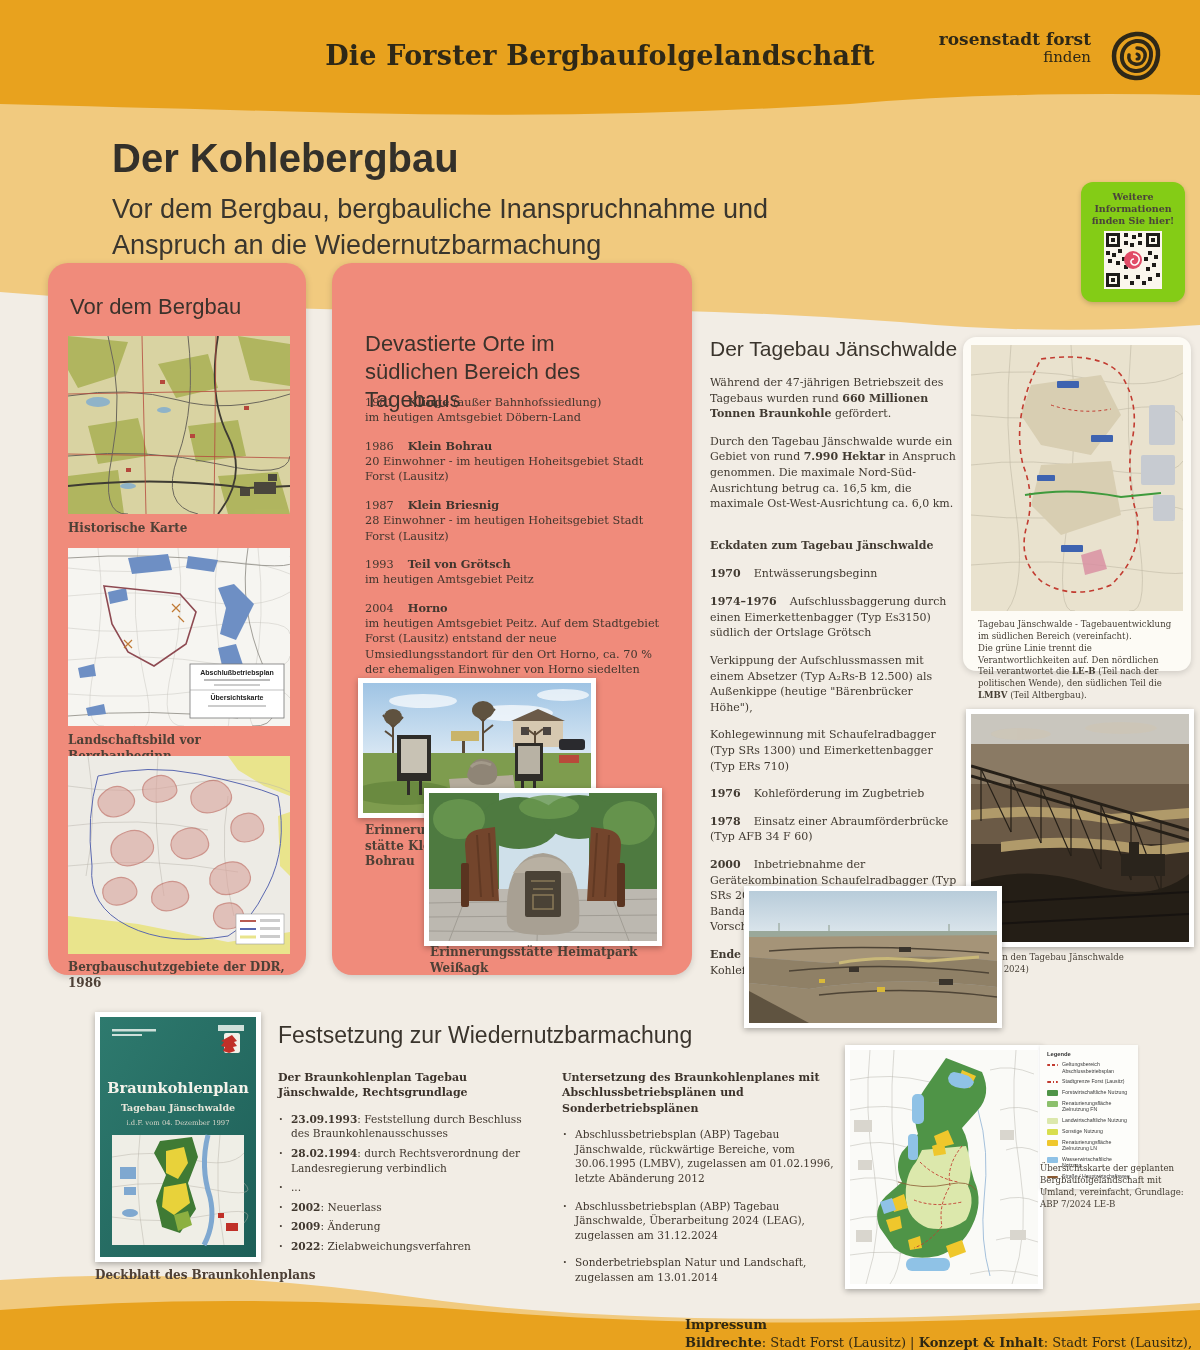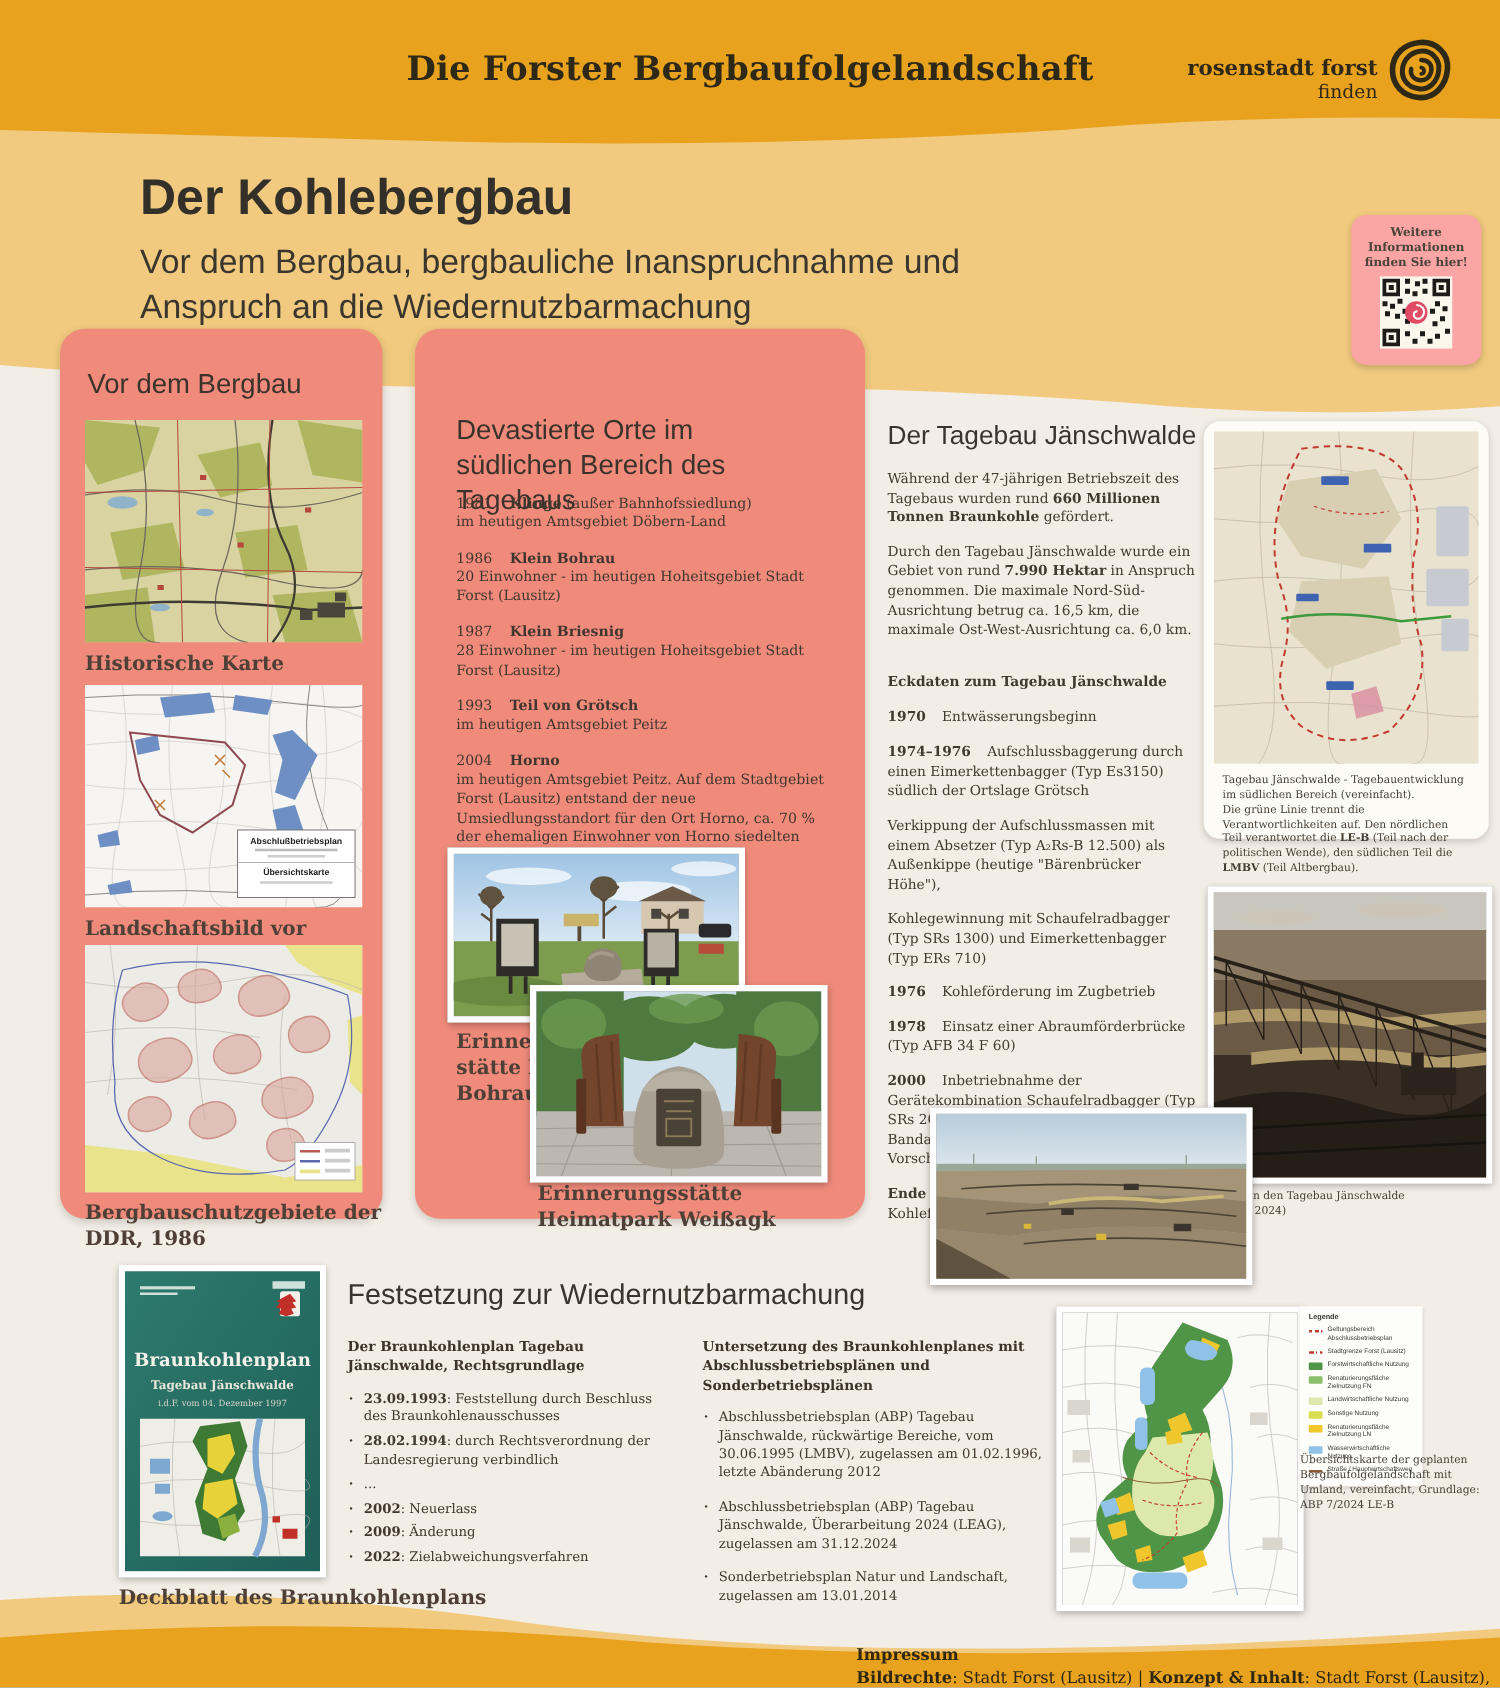--- a/index.html
+++ b/index.html
@@ -6,38 +6,38 @@
   #page{position:relative;width:1200px;height:1350px;background:#F2EDE5;overflow:hidden;
         font-family:"Liberation Sans",sans-serif;}
   .abs{position:absolute;}
   .sans{font-family:"Liberation Sans",sans-serif;}
   .prewrap{white-space:pre-line;}
 
   
   .poster-title{left:0;right:0;top:40px;text-align:center;
     font-family:"DejaVu Serif","Liberation Serif",serif;font-weight:bold;
     font-size:27px;color:#2E2817;letter-spacing:.2px;}
-  .logo-wrap{right:38px;top:30px;display:flex;align-items:flex-end;gap:8px;}
+  .logo-wrap{right:38px;top:30px;display:flex;align-items:flex-start;gap:19px;}
   .logo-text{text-align:right;font-family:"DejaVu Serif","Liberation Serif",serif;color:#2E2817;line-height:1.12;}
   .logo-l1{font-weight:bold;font-size:17px;}
   .logo-l2{font-size:15px;}
 
   
   .h-kohle{left:112px;top:136px;font-size:40px;font-weight:bold;color:#33302A;}
   .sub-kohle{left:112px;top:192px;font-size:27px;color:#3A362E;line-height:1.32;}
-  .qr-box{left:1081px;top:172px;width:104px;height:120px;background:#fca5a5;border-radius:12px;
+  .qr-box{left:1081px;top:182px;width:104px;height:120px;background:#84cc16;border-radius:12px;
     box-shadow:0 2px 5px rgba(0,0,0,.18);text-align:center;}
   .qr-text{margin:9px 10px 4px;font-family:"DejaVu Serif","Liberation Serif",serif;
     font-weight:bold;font-size:9.5px;line-height:1.25;color:#4A443A;}
 
   
   .panel{background:#F08B7B;border-radius:20px;box-shadow:0 2px 7px rgba(0,0,0,.16);}
   .panel-h{font-size:22px;color:#3B322B;line-height:1.28;}
   .cap{font-family:"DejaVu Serif","Liberation Serif",serif;font-weight:bold;
-    font-size:16px;color:#4E4036;line-height:1.3;}
+    font-size:12px;color:#4E4036;line-height:1.3;}
   .map-img{display:block;}
 
   
   .dev-entry{margin-bottom:13px;font-family:"DejaVu Serif","Liberation Serif",serif;
     font-size:11.3px;color:#41362E;line-height:1.36;}
   .dev-year{margin-right:14px;}
   .dev-name{font-weight:bold;}
 
   
   .photo{background:#a3a3a3;border:5px solid #fff;box-shadow:0 2px 6px rgba(0,0,0,.3);}

